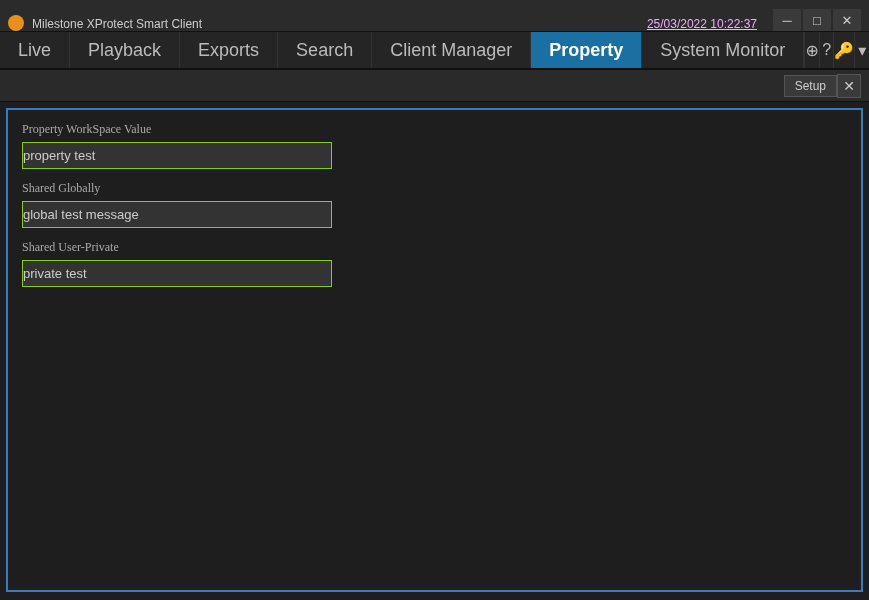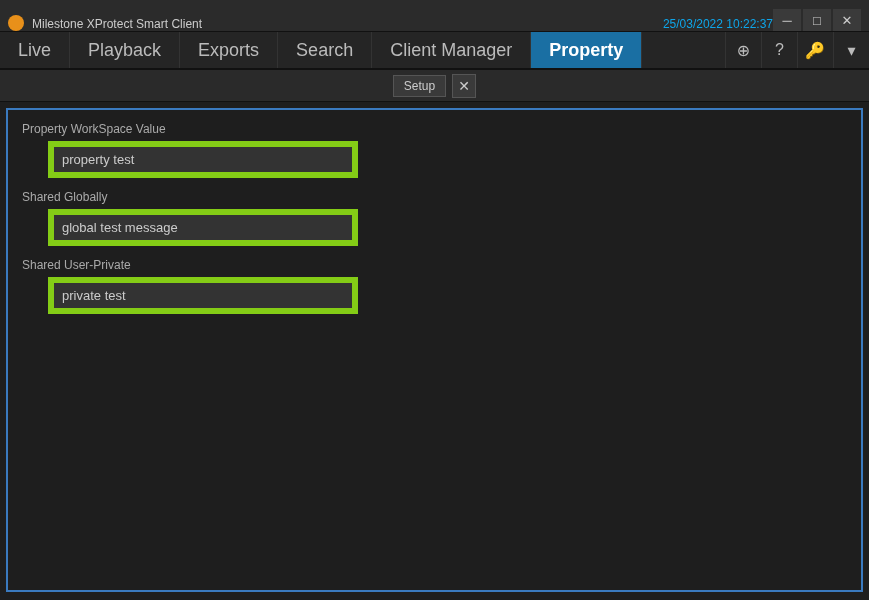--- a/index.html
+++ b/index.html
@@ -29,22 +29,24 @@
       border-radius: 50%;
       margin-right: 8px;
       flex-shrink: 0;
     }
     #titlebar-title {
       color: #ccc;
       font-size: 12px;
       flex: 1;
     }
     #titlebar-datetime {
-      color: #0ea5e9;
-      font-size: 12px;
+      color: #f0abfc;
+      font-size: 12px;
+      margin-right: 16px;
+      text-decoration: underline;
     }
     #titlebar-controls {
       display: flex;
       gap: 2px;
     }
     .wc-btn {
       width: 28px;
       height: 22px;
       background: #3a3a3a;
       border: none;
@@ -89,26 +91,25 @@
       cursor: pointer;
       color: #bbb;
       font-size: 16px;
       border-left: 1px solid #333;
     }
 
     
     #toolbar {
       display: flex;
       align-items: center;
-      justify-content: center;
+      justify-content: flex-end;
       background: #2a2a2a;
       height: 32px;
       padding: 0 8px;
       border-bottom: 1px solid #111;
-      gap: 6px;
     }
     #setup-btn {
       color: #ccc;
       font-size: 12px;
       cursor: pointer;
       padding: 3px 10px;
       background: #3a3a3a;
       border: 1px solid #555;
     }
     #close-view-btn {
@@ -131,33 +132,33 @@
       background: #1e1e1e;
       height: calc(600px - 32px - 38px - 32px - 14px);
       padding: 12px 14px;
     }
 
     .field-label {
       color: #aaa;
       font-size: 12px;
       margin-bottom: 5px;
       margin-top: 12px;
+      font-family: Liberation Serif, serif;
     }
     .field-label:first-child { margin-top: 0; }
 
     .field-input {
       width: 310px;
       background: #333;
-      border: 6px solid #84cc16;
+      border: 1px solid #84cc16;
       color: #ccc;
       font-size: 13px;
-      padding: 5px 8px;
+      padding: 5px 0;
       outline: none;
       cursor: default;
-      margin-left: 26px;
     }
   </style>
 </head>
 <body>
 
 <div id="titlebar">
   <div id="titlebar-logo"></div>
   <span id="titlebar-title">Milestone XProtect Smart Client</span>
   <span id="titlebar-datetime">25/03/2022 10:22:37</span>
   <div id="titlebar-controls">
@@ -167,20 +168,21 @@
   </div>
 </div>
 
 <div id="navbar">
   <div class="nav-tab">Live</div>
   <div class="nav-tab">Playback</div>
   <div class="nav-tab">Exports</div>
   <div class="nav-tab">Search</div>
   <div class="nav-tab">Client Manager</div>
   <div class="nav-tab active">Property</div>
+  <div class="nav-tab">System Monitor</div>
   <div class="nav-spacer"></div>
   <div class="nav-icon-btn">⊕</div>
   <div class="nav-icon-btn">?</div>
   <div class="nav-icon-btn">🔑</div>
   <div class="nav-icon-btn">▾</div>
 </div>
 
 <div id="toolbar">
   <button id="setup-btn">Setup</button>
   <div id="close-view-btn">✕</div>

